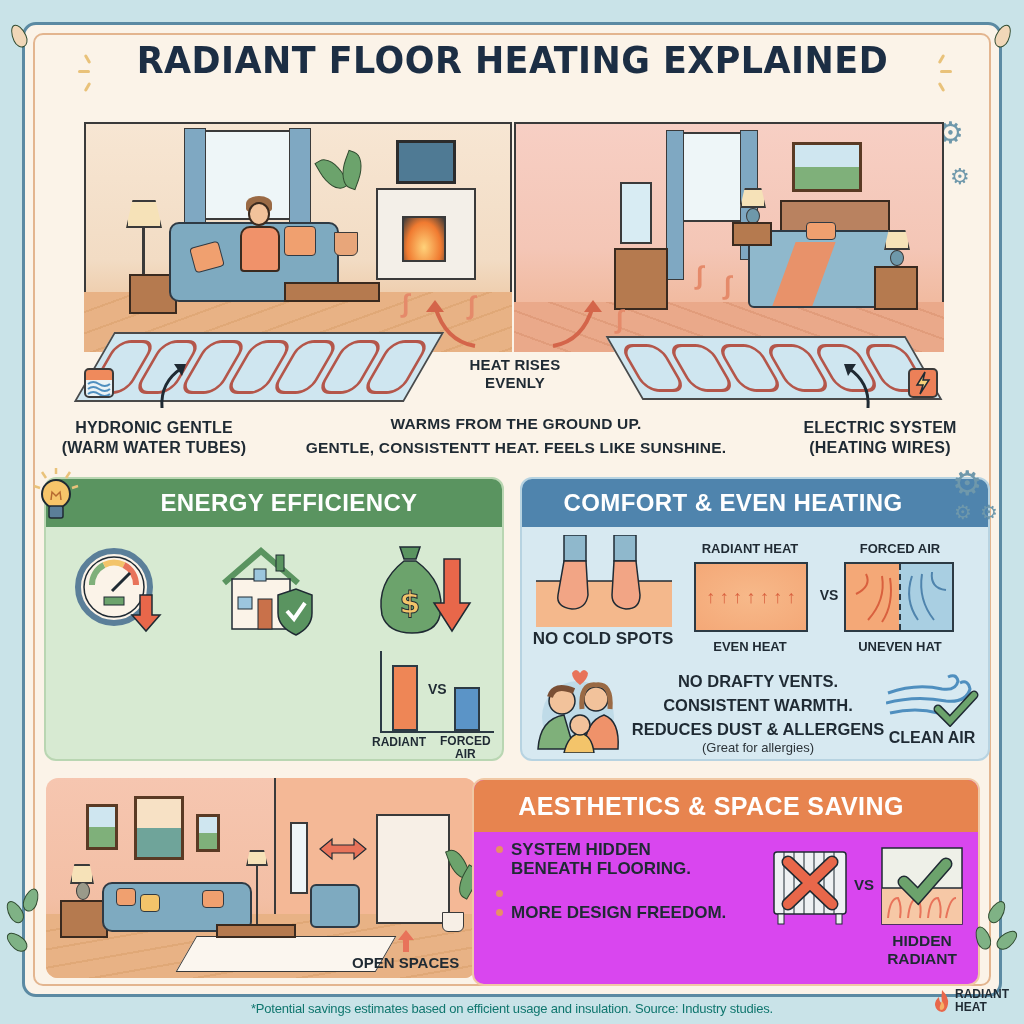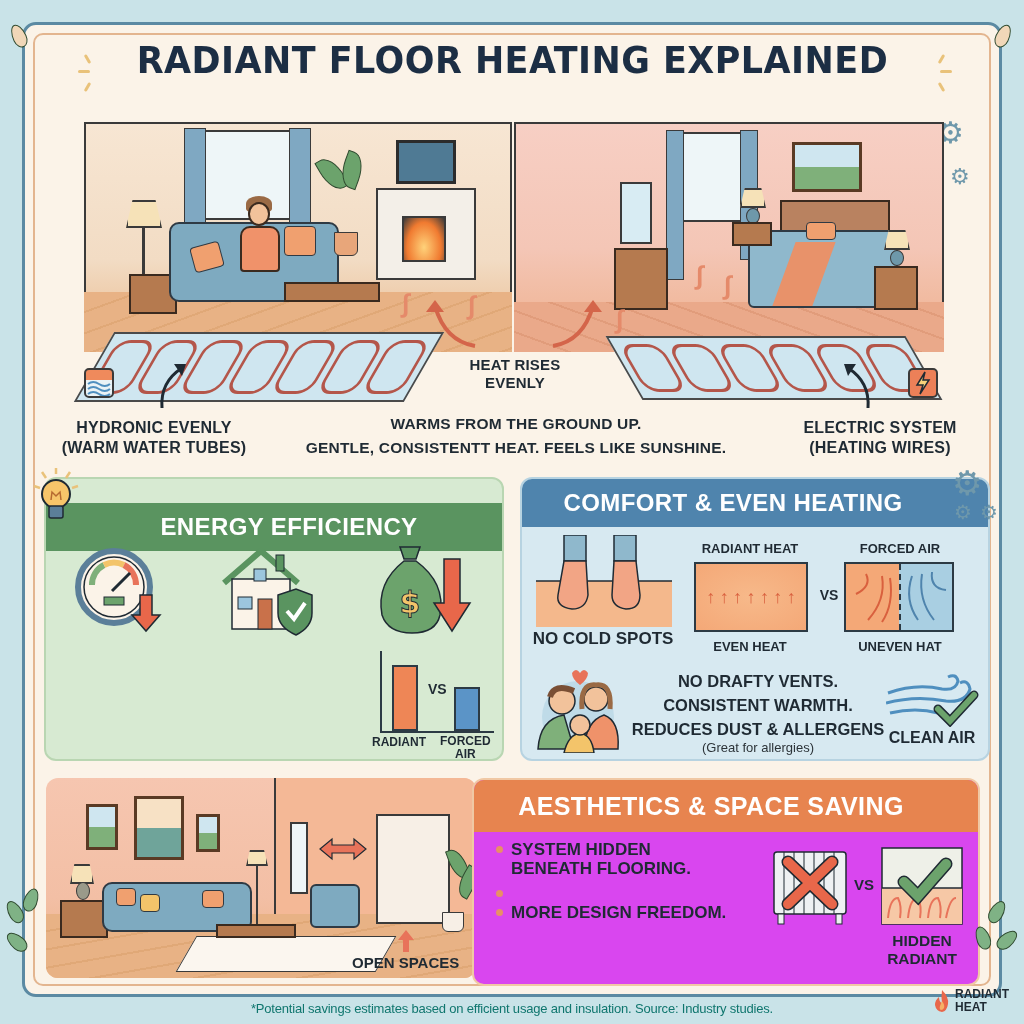--- a/index.html
+++ b/index.html
@@ -250,36 +250,36 @@
   <div>WARMS FROM THE GROUND UP.</div>
   <div style="margin-top:-4px;">GENTLE, CONSISTENTT HEAT. FEELS LIKE SUNSHINE.</div>
 </div>
 
 <div class="sys-icon" style="left:84px;top:368px;background:linear-gradient(180deg,#ef8a5c 0 38%,#eaf3f6 38% 100%);">
   <svg width="26" height="26" viewBox="0 0 26 26">
       <path d="M2 14 Q7 10 13 14 T24 14 M2 19 Q7 15 13 19 T24 19 M2 24 Q7 20 13 24 T24 24" stroke="#4f8fbf" stroke-width="2" fill="none"></path>
     </svg>
 </div>
 <div class="hero-label" style="left:54px;top:418px;width:200px;font-size:16px;line-height:20px;">
-  <div>HYDRONIC EVENLY</div>
+  <div>HYDRONIC GENTLE</div>
   <div>(WARM WATER TUBES)</div>
 </div>
 
 <div class="sys-icon" style="left:908px;top:368px;background:#ec8058;">
   <svg width="26" height="26" viewBox="0 0 26 26">
       <path d="M15 2 L7 15 L13 15 L10 24 L19 10 L13 10 Z" stroke="#1f2a33" stroke-width="1.5" fill="#f6d27a"></path>
     </svg>
 </div>
 <div class="hero-label" style="left:790px;top:418px;width:180px;font-size:16px;line-height:20px;">
   <div>ELECTRIC SYSTEM</div>
   <div>(HEATING WIRES)</div>
 </div>
 
 <div class="panel energy">
-  <div class="panel-header" style="padding-left:30px;margin-top:24px;">ENERGY EFFICIENCY</div>
+  <div class="panel-header" style="padding-left:30px;">ENERGY EFFICIENCY</div>
 
   <svg style="position:absolute;left:28px;top:66px;" width="100" height="90" viewBox="0 0 100 90">
     <circle cx="40" cy="42" r="36" fill="#fbf3e8" stroke="#5b7f99" stroke-width="6"></circle>
     <circle cx="40" cy="42" r="30" fill="none" stroke="#1f2a33" stroke-width="1.5"></circle>
     <path d="M18 40 A22 22 0 0 1 30 20" stroke="#7fb07a" stroke-width="6" fill="none"></path>
     <path d="M30 20 A22 22 0 0 1 50 20" stroke="#f3c46a" stroke-width="6" fill="none"></path>
     <path d="M50 20 A22 22 0 0 1 62 40" stroke="#e8735a" stroke-width="6" fill="none"></path>
     <line x1="38" y1="46" x2="56" y2="28" stroke="#1f2a33" stroke-width="3"></line>
     <rect x="30" y="52" width="20" height="8" fill="#6ca36c" stroke="#1f2a33" stroke-width="1"></rect>
     <path d="M66 50 L66 70 L58 70 L72 86 L86 70 L78 70 L78 50 Z" fill="#e8674a" stroke="#1f2a33" stroke-width="1.5"></path>

